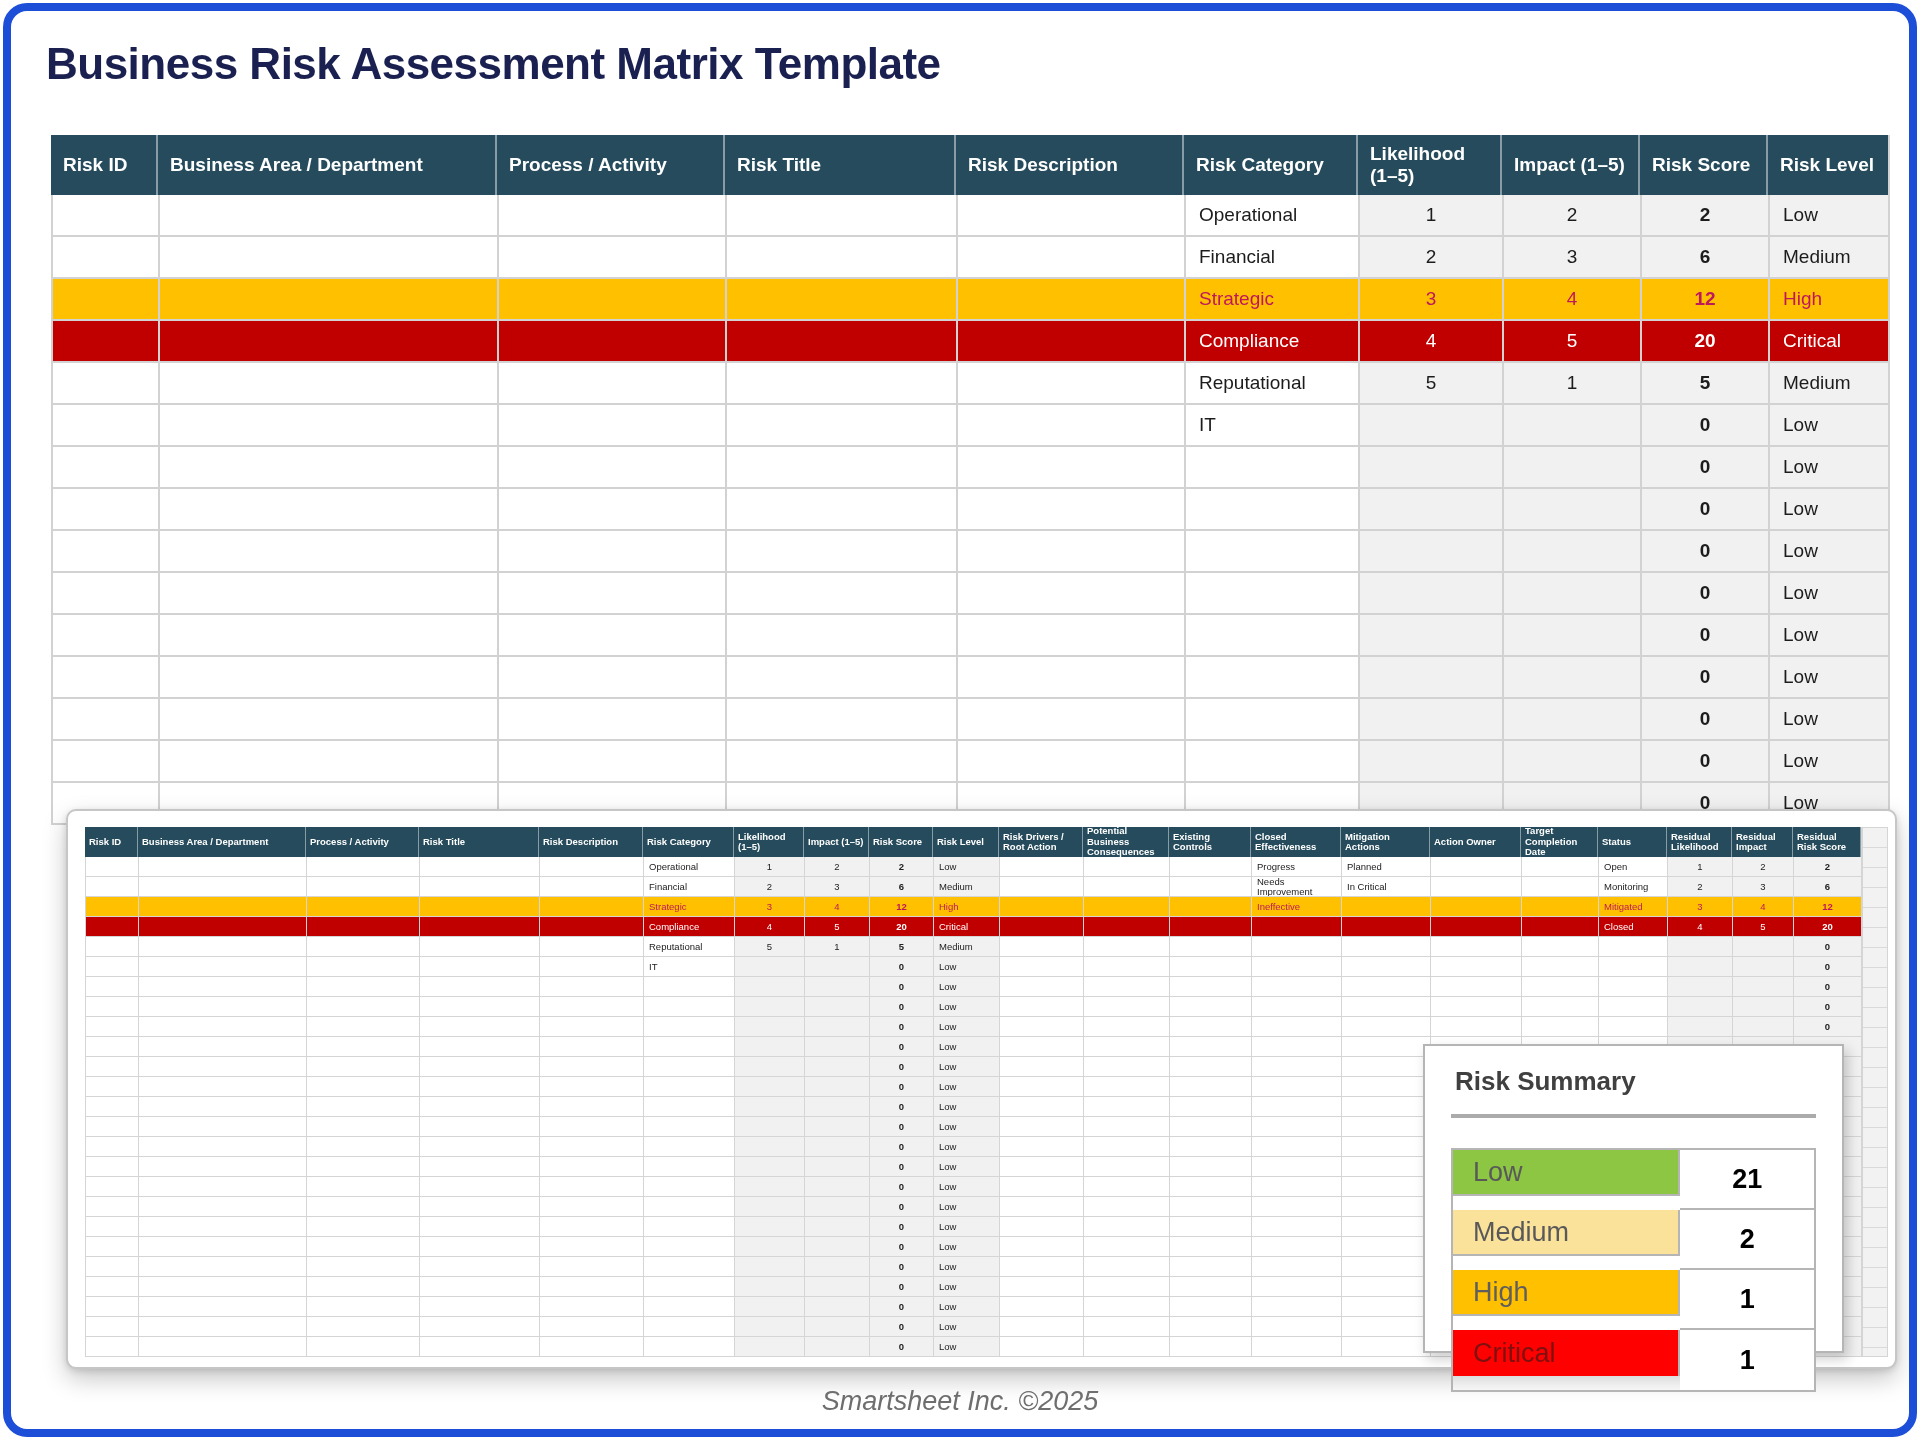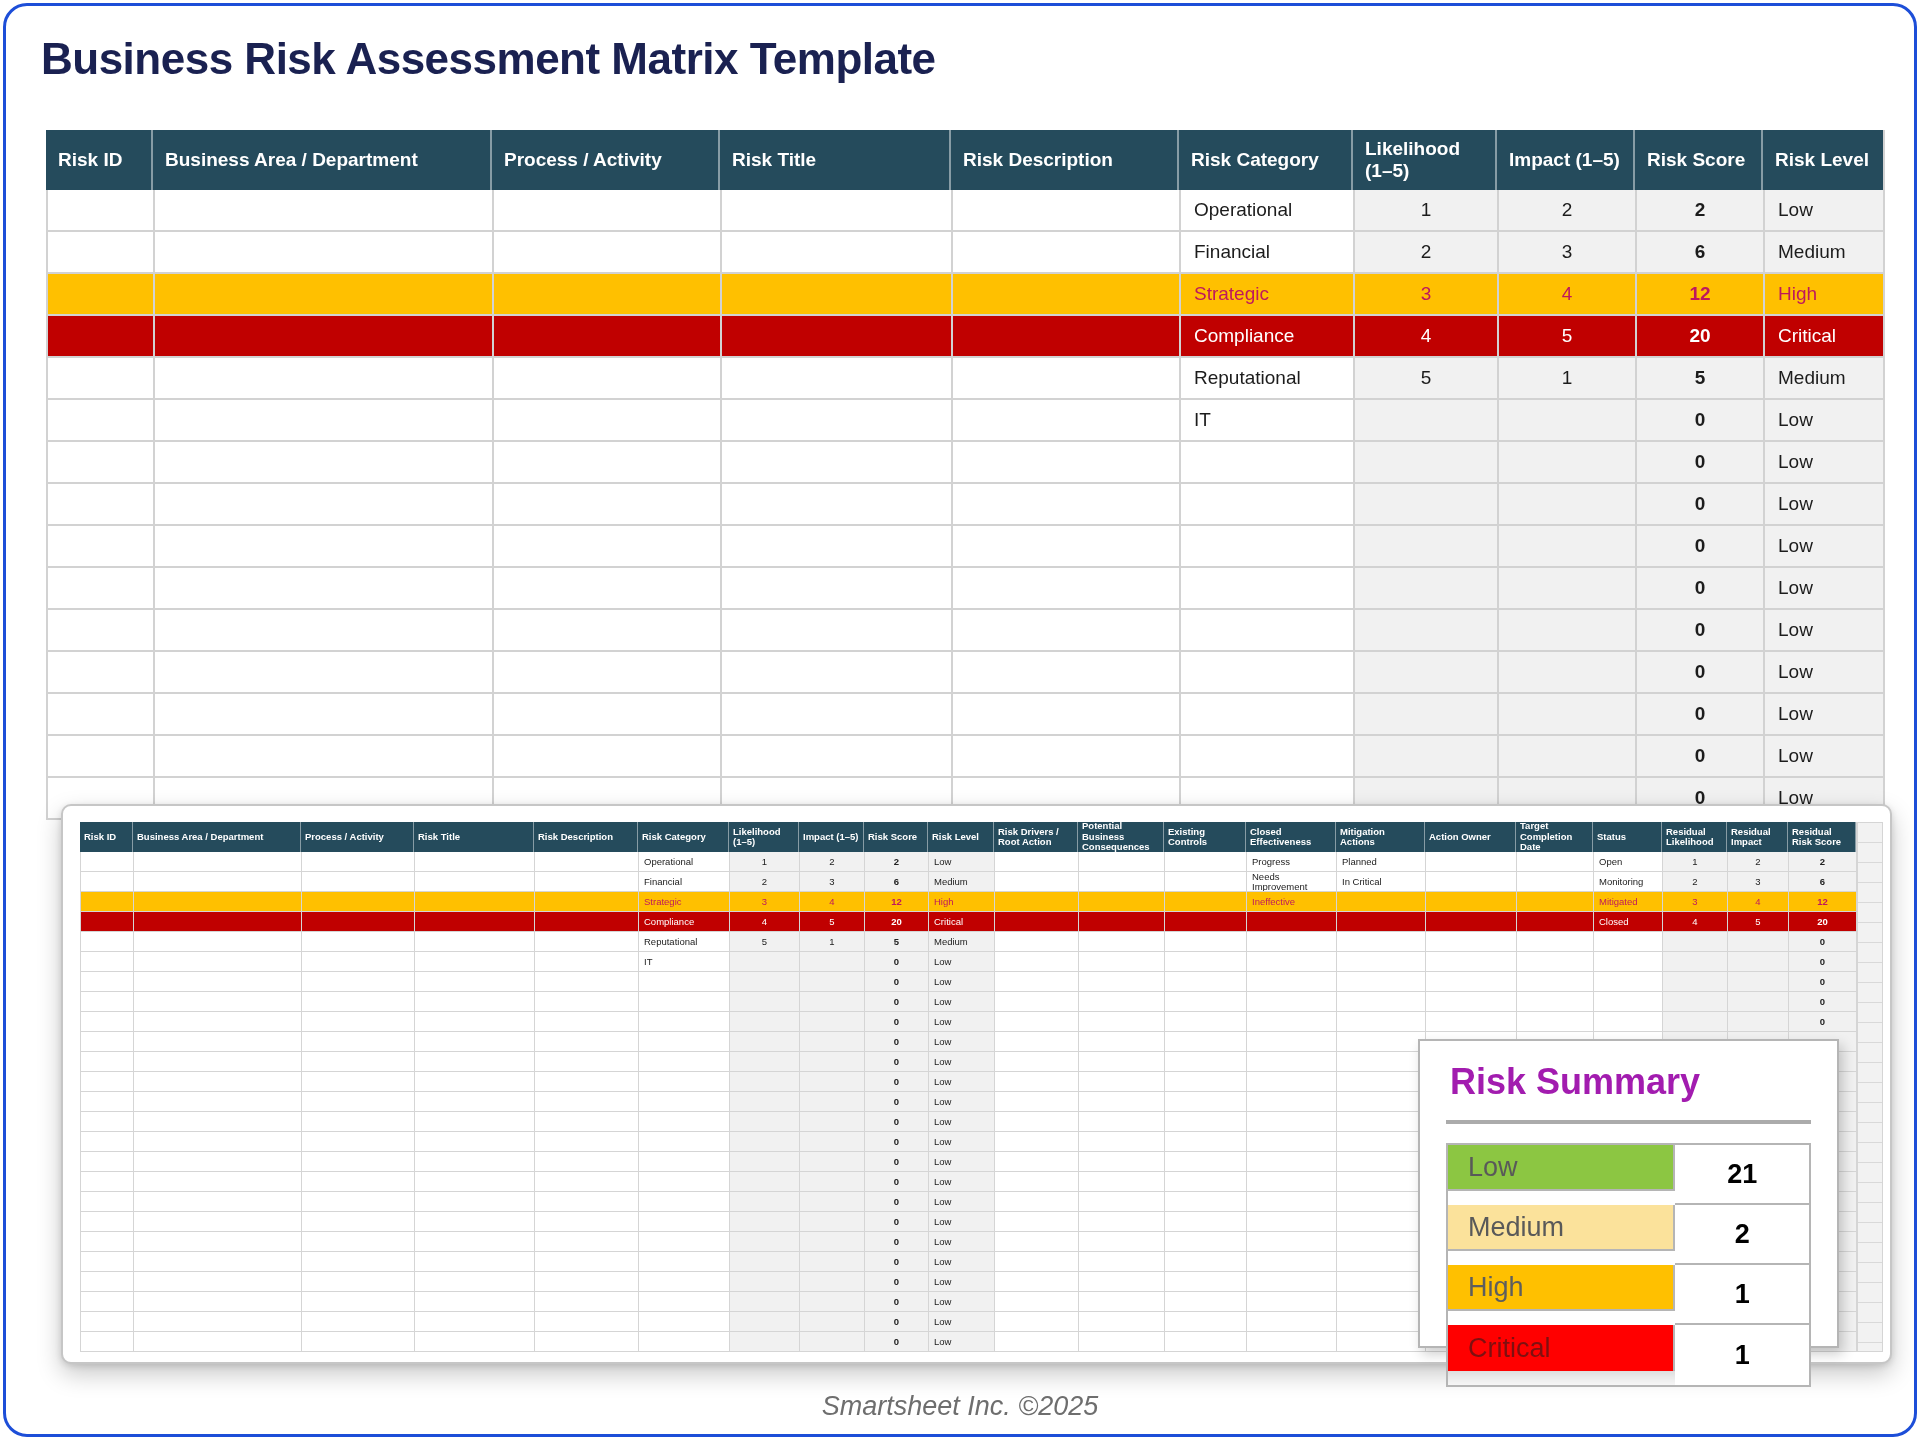--- a/index.html
+++ b/index.html
@@ -4,21 +4,21 @@
 <style>
   html,body { margin:0; padding:0; background:#ffffff; }
   body {
     width:1920px; height:1440px; position:relative;
     font-family:"Liberation Sans", sans-serif;
     -webkit-font-smoothing:antialiased;
   }
   .page {
     position:absolute; inset:3px;
     background:#fff;
-    border:3px solid #1d4ed8;
+    border:8px solid #1d4ed8;
     border-radius:24px;
     overflow:hidden;
     text-decoration:underline;
   }
   .title {
     position:absolute; left:35px; top:28px; margin:0;
     font-size:44px; font-weight:bold; letter-spacing:-0.5px;
     color:var(--title-color,#1A2151);
   }
   
@@ -72,21 +72,21 @@
     background:repeating-linear-gradient(to bottom,#f2f2f2 0 19px,#d9d9d9 19px 20px);
     border:1px solid #d5d5d5;
   }
   
   .risk-summary {
     position:absolute; left:1412px; top:1033px; width:421px; height:309px;
     background:#fff; border:2px solid #b5b5b5; box-sizing:border-box;
     box-shadow:4px 6px 12px rgba(0,0,0,.2);
     z-index:5;
   }
-  .rs-title { margin:20px 12px 0 30px; font-size:36px; font-weight:bold; color:#a21caf; }
+  .rs-title { margin:20px 12px 0 30px; font-size:26px; font-weight:bold; color:#404040; }
   .rs-divider { margin:17px 26px 0 26px; height:4px; background:#ababab; }
   .rs-table { position:absolute; left:26px; right:26px; top:102px; border:2px solid #b5b5b5; }
   .rs-row { display:grid; grid-template-columns:63% 37%; }
   .rs-label {
     height:46px; display:flex; align-items:center; padding-left:20px;
     font-size:27px; border-right:2px solid #b5b5b5; border-bottom:2px solid #b5b5b5;
     box-sizing:border-box;
   }
   .rs-row:last-child .rs-label, .rs-row:last-child .rs-value { border-bottom:none; }
   .rs-value {

